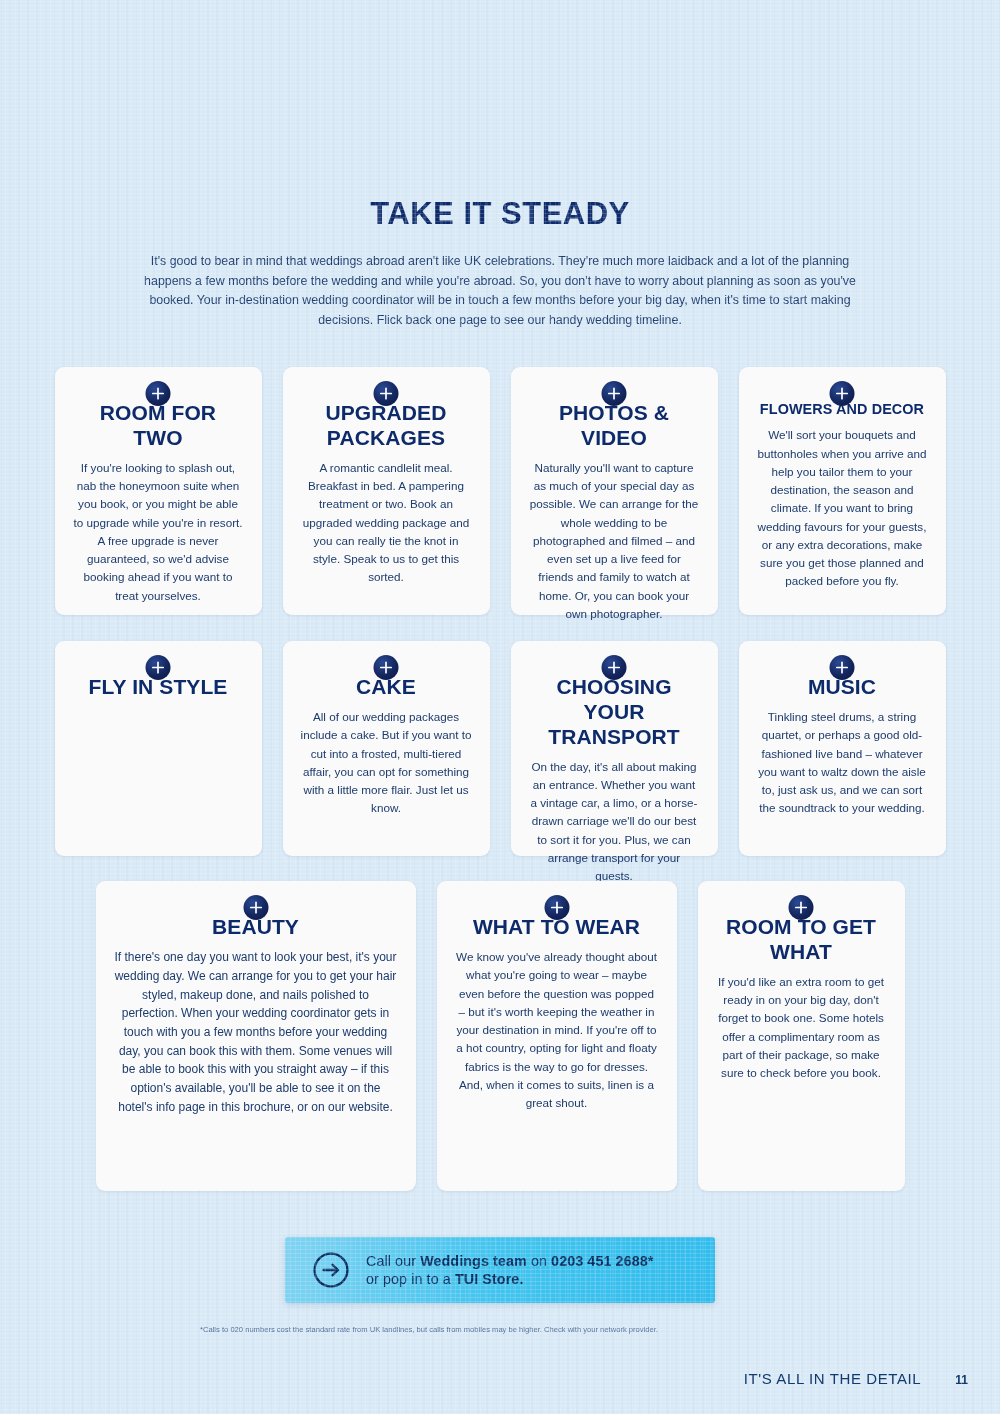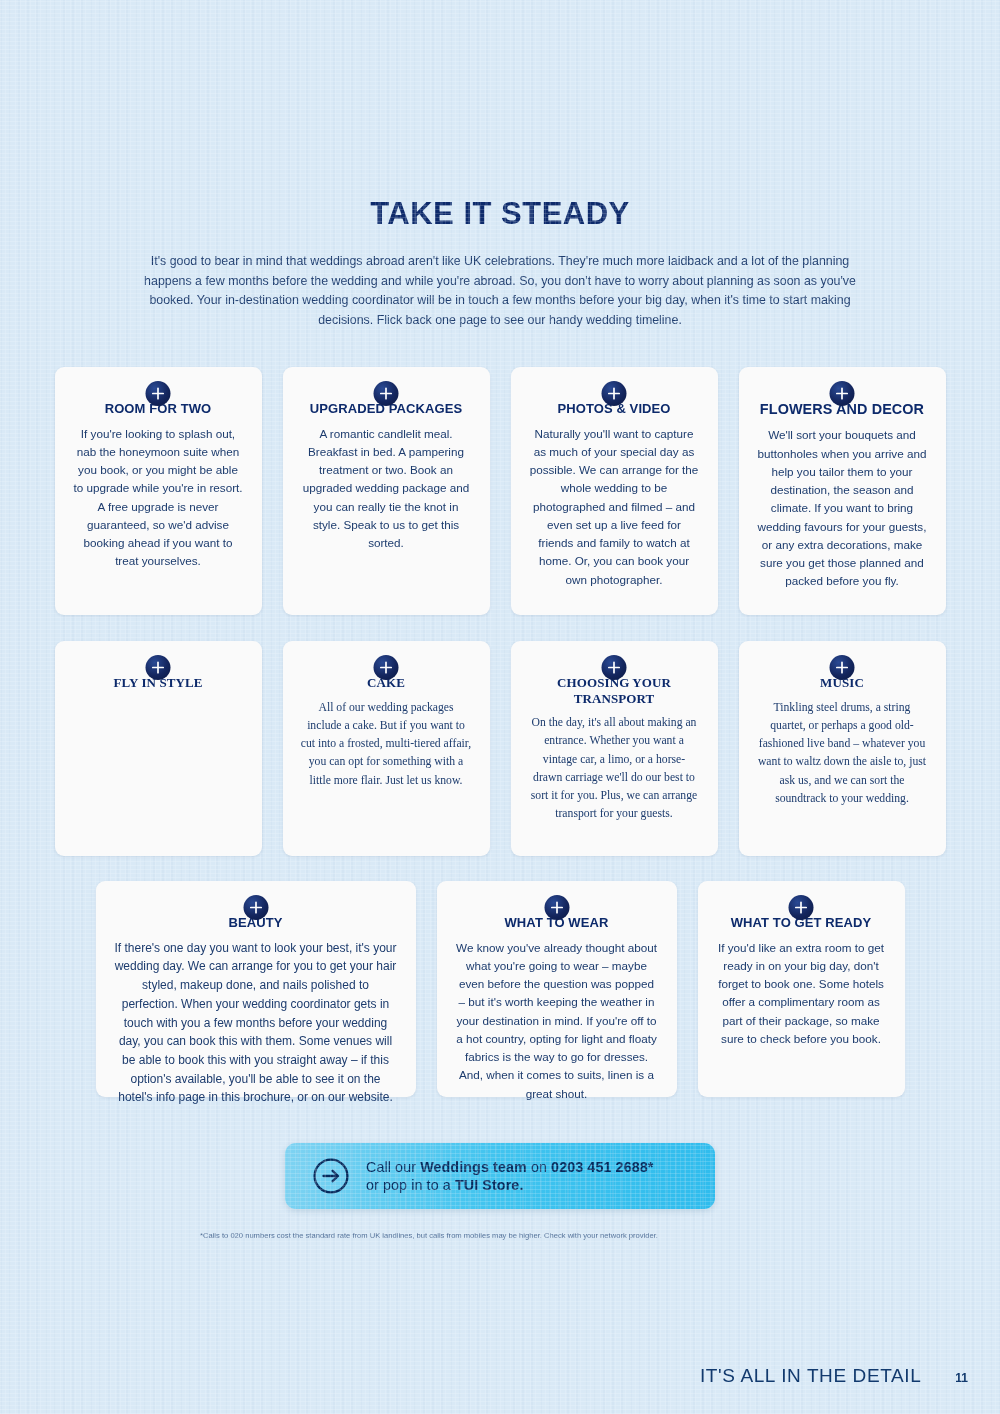--- a/index.html
+++ b/index.html
@@ -30,63 +30,63 @@
   }
   .intro {
     width:730px; margin:20px auto 8px;
     font-size:12.4px; line-height:1.58; color:#1d3c6e;
     text-align:center;
   }
 
   
   .row { display:flex; justify-content:center; gap:21px; }
   .row1 { margin-top:37px; }
-  .row2 { margin-top:26px;font-family:Liberation Serif, serif; }
+  .row2 { margin-top:26px; }
   .row3 { margin-top:25px; }
 
   .card {
     background:#fafafa;
     border-radius:9px;
     padding:34px 18px 22px;
     text-align:center;
     position:relative;
     box-shadow:0 1px 3px rgba(40,70,110,.10);
   }
   .w-std  { width:207px; }
   .w-beauty { width:320px; }
   .w-wear  { width:240px; }
   .w-ready { width:207px; }
 
   .h-r1 { height:248px; }
   .h-r2 { height:215px; }
-  .h-r3 { height:216px; }
+  .h-r3 { height:310px; }
 
   .plus-icon {
     position:absolute; top:14px; left:50%;
     transform:translateX(-50%);
     width:25px; height:25px; border-radius:50%;
     background:radial-gradient(circle at 36% 30%, #2a4a94 0%, #14265e 55%, #0a1740 100%);
     display:flex; align-items:center; justify-content:center;
   }
   .plus-icon svg { display:block; }
 
   .card-title {
-    font-size:13px; font-weight:bold; color:#0d2a6b;
+    font-size:21px; font-weight:bold; color:#0d2a6b;
     line-height:1.18; margin-bottom:8px; letter-spacing:.1px;
   }
   .card-title.small { font-size:14.4px; }
   .card-body {
     font-size:11.7px; line-height:1.56; color:#1d3c6e;
   }
   .card-body.wide { font-size:12px; }
 
   
   .cta-wrap { margin-top:46px; display:flex; justify-content:center; }
   .cta {
-    width:430px; height:66px; border-radius:11px;
+    width:430px; height:66px; border-radius:3px;
     background:linear-gradient(100deg,#7fd3f2 0%, #41c4ef 48%, #2fbced 100%);
     display:flex; align-items:center; gap:16px;
     padding-left:27px;
     box-shadow:0 2px 6px rgba(40,90,130,.18);
   }
   .cta-arrow { flex:0 0 auto; width:38px; height:38px; }
   .cta-text {
     color:#062a5c; font-size:14.3px; font-weight:bold; line-height:1.28;
     letter-spacing:.1px;
   }
@@ -96,21 +96,21 @@
   .footnote {
     width:570px; margin:20px 0 0 200px;
     font-size:7.6px; line-height:1.75; color:#4e6d96;
   }
 
   
   .footer {
     position:absolute; right:32px; bottom:27px;
     display:flex; align-items:baseline; gap:34px;
   }
-  .footer-label { font-size:19px; color:#123a6e; letter-spacing:.6px; }
+  .footer-label { font-size:15px; color:#123a6e; letter-spacing:.6px; }
   .footer-page  { font-size:12px; color:#123a6e; font-weight:bold;text-align:center; }
 </style>
 </head>
 <body>
 
 <div class="page">
   <div id="noise"></div>
 
   <div class="header">
     <h1 class="title">TAKE IT STEADY</h1>
@@ -220,21 +220,21 @@
       <div class="card-title">WHAT TO WEAR</div>
       <div class="card-body">We know you've already thought about what you're going to wear – maybe even before the question was popped – but it's worth keeping the weather in your destination in mind. If you're off to a hot country, opting for light and floaty fabrics is the way to go for dresses. And, when it comes to suits, linen is a great shout.</div>
     </div>
 
     <div class="card w-ready h-r3">
       <span class="plus-icon">
         <svg width="13" height="13" viewBox="0 0 13 13">
             <path d="M6.5 1.3v10.4M1.3 6.5h10.4" stroke="#ffffff" stroke-width="1.7" stroke-linecap="round"></path>
           </svg>
       </span>
-      <div class="card-title">WHAT TO GET READY</div>
+      <div class="card-title">ROOM TO GET WHAT</div>
       <div class="card-body">If you'd like an extra room to get ready in on your big day, don't forget to book one. Some hotels offer a complimentary room as part of their package, so make sure to check before you book.</div>
     </div>
   </div>
 
   <div class="cta-wrap">
     <div class="cta">
       <span class="cta-arrow">
         <svg width="38" height="38" viewBox="0 0 38 38">
           <circle cx="19" cy="19" r="16.4" fill="none" stroke="#062a5c" stroke-width="2.3"></circle>
           <path d="M11.5 19h14.2M20.6 13.8l5.4 5.2-5.4 5.2" fill="none" stroke="#062a5c" stroke-width="2.3" stroke-linecap="round" stroke-linejoin="round"></path>

